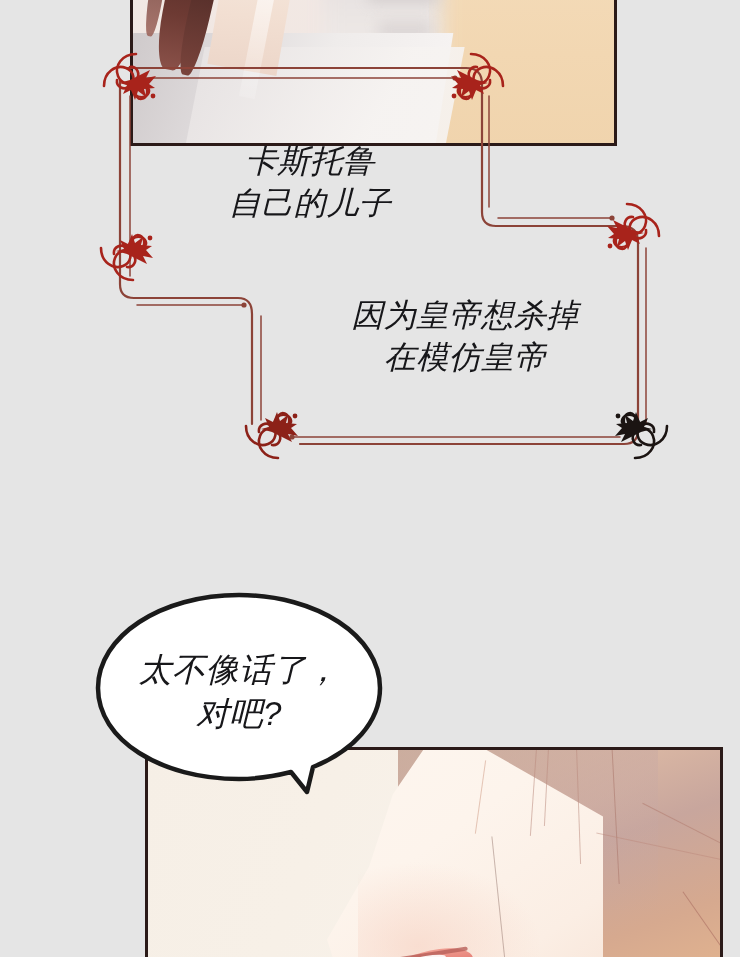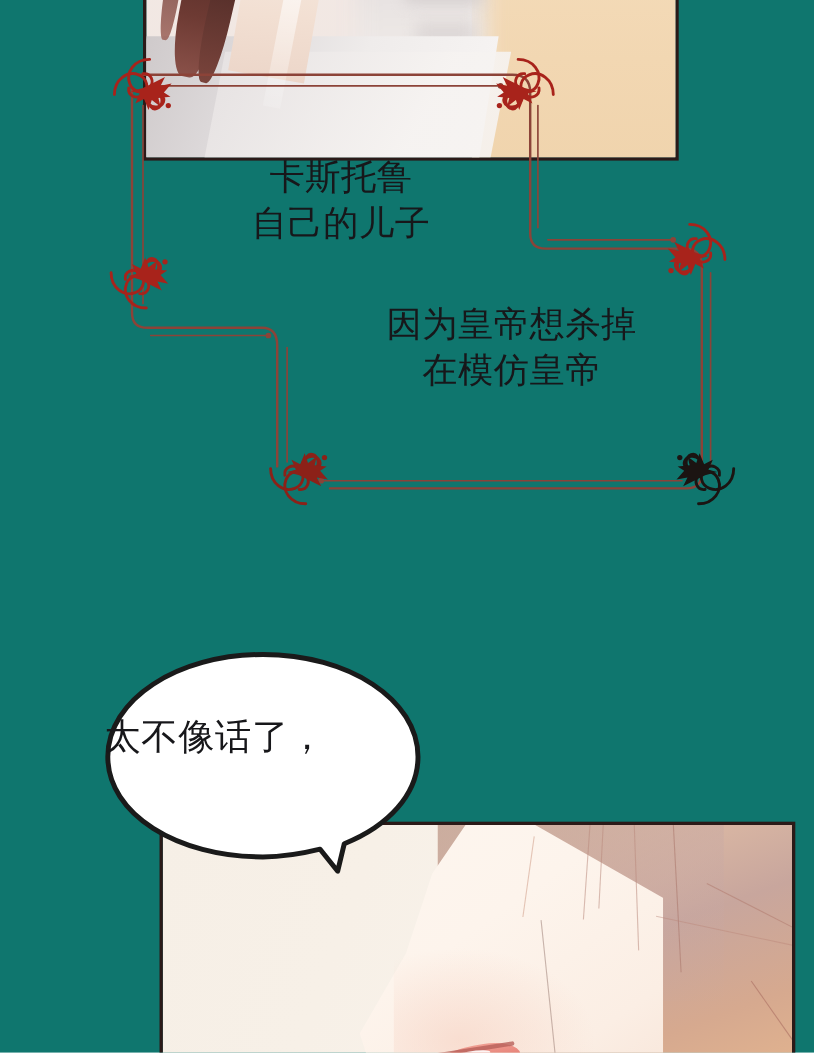--- a/index.html
+++ b/index.html
@@ -1,20 +1,20 @@
 <!DOCTYPE html>
 <html><head>
 <meta charset="utf-8">
 <style>
   html,body{margin:0;padding:0;background:#ffffff;}
   body{
     font-family:"Liberation Sans","DejaVu Sans",sans-serif;
     width:740px;height:957px;overflow:hidden;position:relative;
   }
-  #page{position:relative;width:740px;height:957px;background:#0f766e;overflow:hidden;}
+  #page{position:relative;width:740px;height:957px;background:#e5e5e5;overflow:hidden;font-style:italic;}
 
   
   .panel{position:absolute;overflow:hidden;box-sizing:border-box;}
 
   #panel-top{
     left:130px;top:-66px;width:487px;height:212px;
     border:3px solid #2b1a18;
     background:
       linear-gradient(180deg,#f3e9e4 0%, #efe6e2 100%);
   }
@@ -122,30 +122,30 @@
   #panel-bottom .st8{left:447px;top:96px;width:130px;height:1px;transform:rotate(12deg);background:#bb8577;opacity:.45;}
   #panel-bottom .st9{left:520px;top:170px;width:70px;height:1px;transform:rotate(55deg);background:#a5685c;}
 
   
   #ornate-frame{position:absolute;left:0;top:0;width:740px;height:520px;}
 
   
   #speech-bubble{position:absolute;left:95px;top:592px;width:288px;height:210px;}
   #speech-bubble .bubble-text{
     position:absolute;left:0;top:56px;width:288px;
-    text-align:left;color:#17171a;
+    text-align:center;color:#17171a;
     font-size:33px;line-height:1.32;font-weight:500;
     letter-spacing:.5px;
   }
 
   
   .narration{position:absolute;color:#17171a;font-weight:500;letter-spacing:.5px;}
   #narration-1{left:150px;top:140px;width:320px;text-align:center;
     font-size:32px;line-height:1.32;}
-  #narration-2{left:300px;top:273px;width:330px;text-align:center;
+  #narration-2{left:300px;top:294px;width:330px;text-align:center;
     font-size:32px;line-height:1.32;}
   .nline{display:block;white-space:nowrap;}
 </style>
 </head>
 <body>
 
 <div id="page">
 
   <div class="panel" id="panel-top">
     <div class="art">
@@ -283,16 +283,17 @@
                C 222 3, 285 44, 285 96
                C 285 130, 258 159, 218 175
                L 212 200
                L 196 180
                C 180 184, 162 187, 144 187
                C 66 187, 3 148, 3 96
                C 3 44, 66 3, 144 3 Z" fill="#ffffff" stroke="#1a1a1a" stroke-width="4.5" stroke-linejoin="round"></path>
     </svg>
     <div class="bubble-text">
       <span class="nline">太不像话了，</span>
+      <span class="nline">对吧?</span>
     </div>
   </div>
 
 </div>
 
 </body></html>

